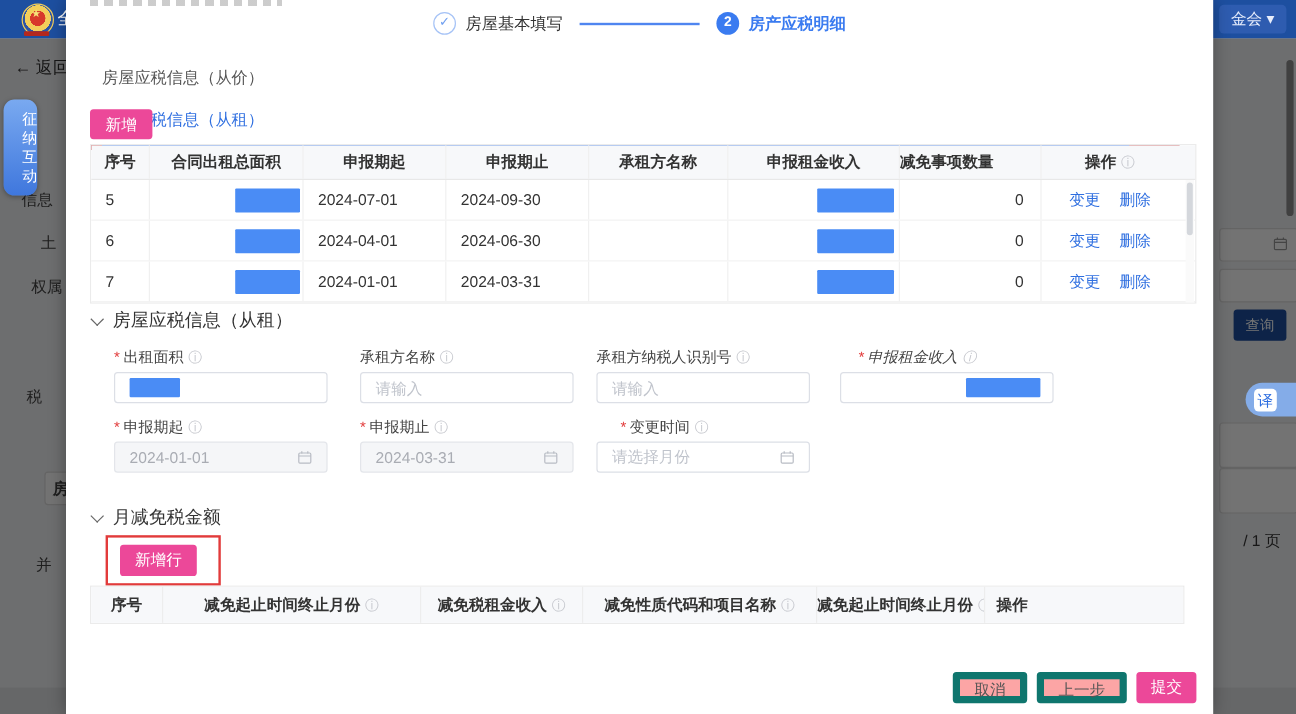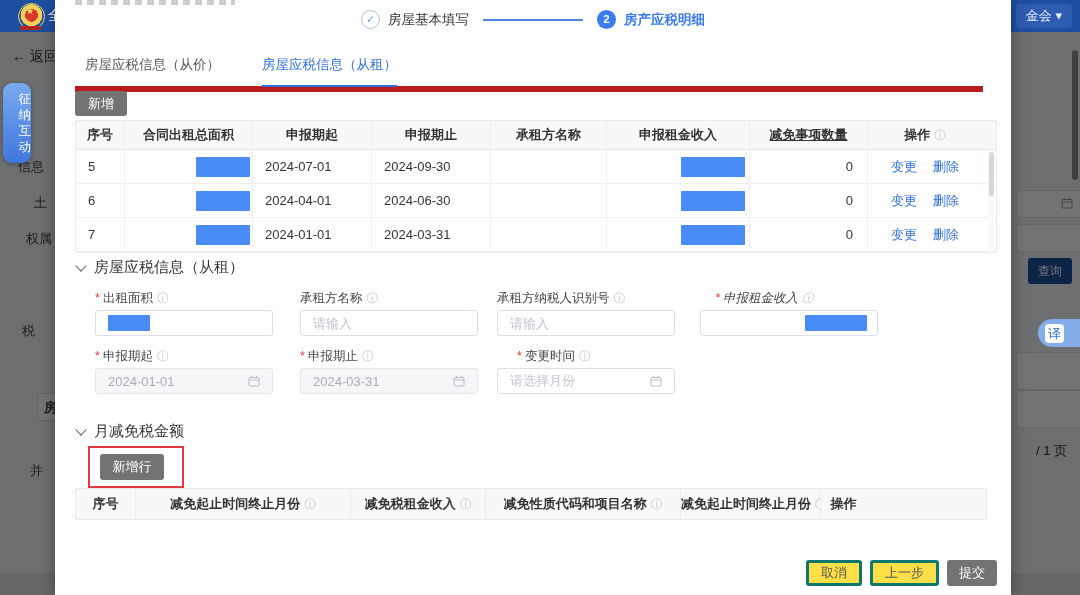--- a/index.html
+++ b/index.html
@@ -42,26 +42,26 @@
   
   .stepper{position:absolute;left:0;top:10px;width:100%;display:flex;justify-content:center;align-items:center;}
   .step{display:flex;align-items:center;}
   .step-circle{width:19px;height:19px;border-radius:50%;box-sizing:border-box;text-align:center;}
   .step-done .step-circle{border:1.5px solid #a6c3f6;color:#6f9ff0;font-size:11px;line-height:16px;}
   .step-done .step-label{color:#333;font-size:13.5px;margin-left:8px;}
   .step-line{width:100px;height:2px;background:#4f85f0;margin:0 14px;}
   .step-active .step-circle{background:#3a7bf0;color:#fff;font-size:11.5px;line-height:19px;font-weight:bold;}
   .step-active .step-label{color:#3a7bf0;font-size:13.5px;font-weight:600;margin-left:8px;}
   
-  .tabs{position:absolute;left:20px;right:28px;top:50px;border-bottom:6px solid #b91c1c;
-    display:flex;padding-left:10px;}
+  .tabs{position:absolute;left:20px;right:28px;top:50px;border-bottom:4px solid #b91c1c;
+    display:flex;padding-left:10px;flex-direction:column;}
   .tab{font-size:13.5px;padding:6px 0 11px 0;margin-right:42px;color:#555;cursor:pointer;}
   .tab.active{color:#2f6fe0;border-bottom:2px solid #2f6fe0;margin-bottom:-1px;}
   
-  .btn-blue{background:#737373;color:#fff;border:none;border-radius:3px;font-size:13px;
+  .btn-blue{background:#ec4899;color:#fff;border:none;border-radius:3px;font-size:13px;
     font-family:inherit;cursor:pointer;}
   #btn-add{position:absolute;left:20px;top:91px;width:52px;height:25px;}
   
   #table1{position:absolute;left:20px;top:120px;width:922px;height:133px;border:1px solid #ebebeb;
     box-sizing:border-box;overflow:hidden;}
   .t1-row{display:flex;height:33px;line-height:33px;border-bottom:1px solid #f0f0f0;background:#fff;}
   .t1-head{height:28px;line-height:28px;background:#f7f8fa;font-weight:bold;border-bottom:1px solid #e8e8e8;}
   .t1-row>div{border-right:1px solid #f0f0f0;box-sizing:border-box;overflow:hidden;white-space:nowrap;}
   .t1-row>div:last-child{border-right:none;}
   .c1{width:49px;padding-left:12px;}
@@ -99,21 +99,21 @@
   #red-highlight{position:absolute;left:33px;top:446px;width:96px;height:42px;border:2px solid #e23b3b;box-sizing:border-box;}
   #btn-addrow{position:absolute;left:45px;top:454px;width:64px;height:26px;}
   
   #table2{position:absolute;left:20px;top:488px;width:912px;border:1px solid #ebebeb;box-sizing:border-box;}
   .t2-head{display:flex;height:30px;line-height:30px;background:#f7f8fa;font-weight:bold;}
   .t2-head>div{border-right:1px solid #ededed;box-sizing:border-box;text-align:center;overflow:hidden;white-space:nowrap;}
   .t2-head>div:last-child{border-right:none;}
   .d1{width:60px;} .d2{width:215px;} .d3{width:135px;} .d4{width:120px;} .d5{width:195px;} .d6{width:140px;} .d7{width:45px;}
   
   .footer-btns{position:absolute;top:560px;right:14px;display:flex;gap:8px;}
-  .btn-ghost{height:26px;padding:0 12px;background:#fde047;border:3px solid #0f766e;border-radius:3px;
+  .btn-ghost{height:26px;padding:0 12px;background:#fca5a5;border:6px solid #0f766e;border-radius:3px;
     color:#555;font-size:13px;font-family:inherit;cursor:pointer;}
   .btn-submit{height:26px;padding:0 12px;}
 </style>
 </head>
 <body>
 
 <div id="bg">
   <div id="topbar">
     <div class="emblem"></div>
     <div class="emblem-star">★</div>
@@ -188,21 +188,21 @@
   <button id="btn-add" class="btn-blue">新增</button>
 
   <div id="table1">
     <div class="t1-row t1-head">
       <div class="c1">序号</div>
       <div class="c2">合同出租总面积</div>
       <div class="c3">申报期起</div>
       <div class="c4">申报期止</div>
       <div class="c5">承租方名称</div>
       <div class="c6">申报租金收入</div>
-      <div class="c7" style="text-align:center;padding-right:0;text-decoration:underline;">减免事项数量</div>
+      <div class="c7" style="text-align:left;padding-right:0;">减免事项数量</div>
       <div class="c8"><span>操作</span><span class="info">ⓘ</span></div>
     </div>
 
     <div class="t1-row">
       <div class="c1">5</div>
       <div class="c2">
           <div class="cell-redact-wrap">
             <span class="redact" style="width:54px;height:20px;margin-right:2px;"></span>
           </div>
         </div>

